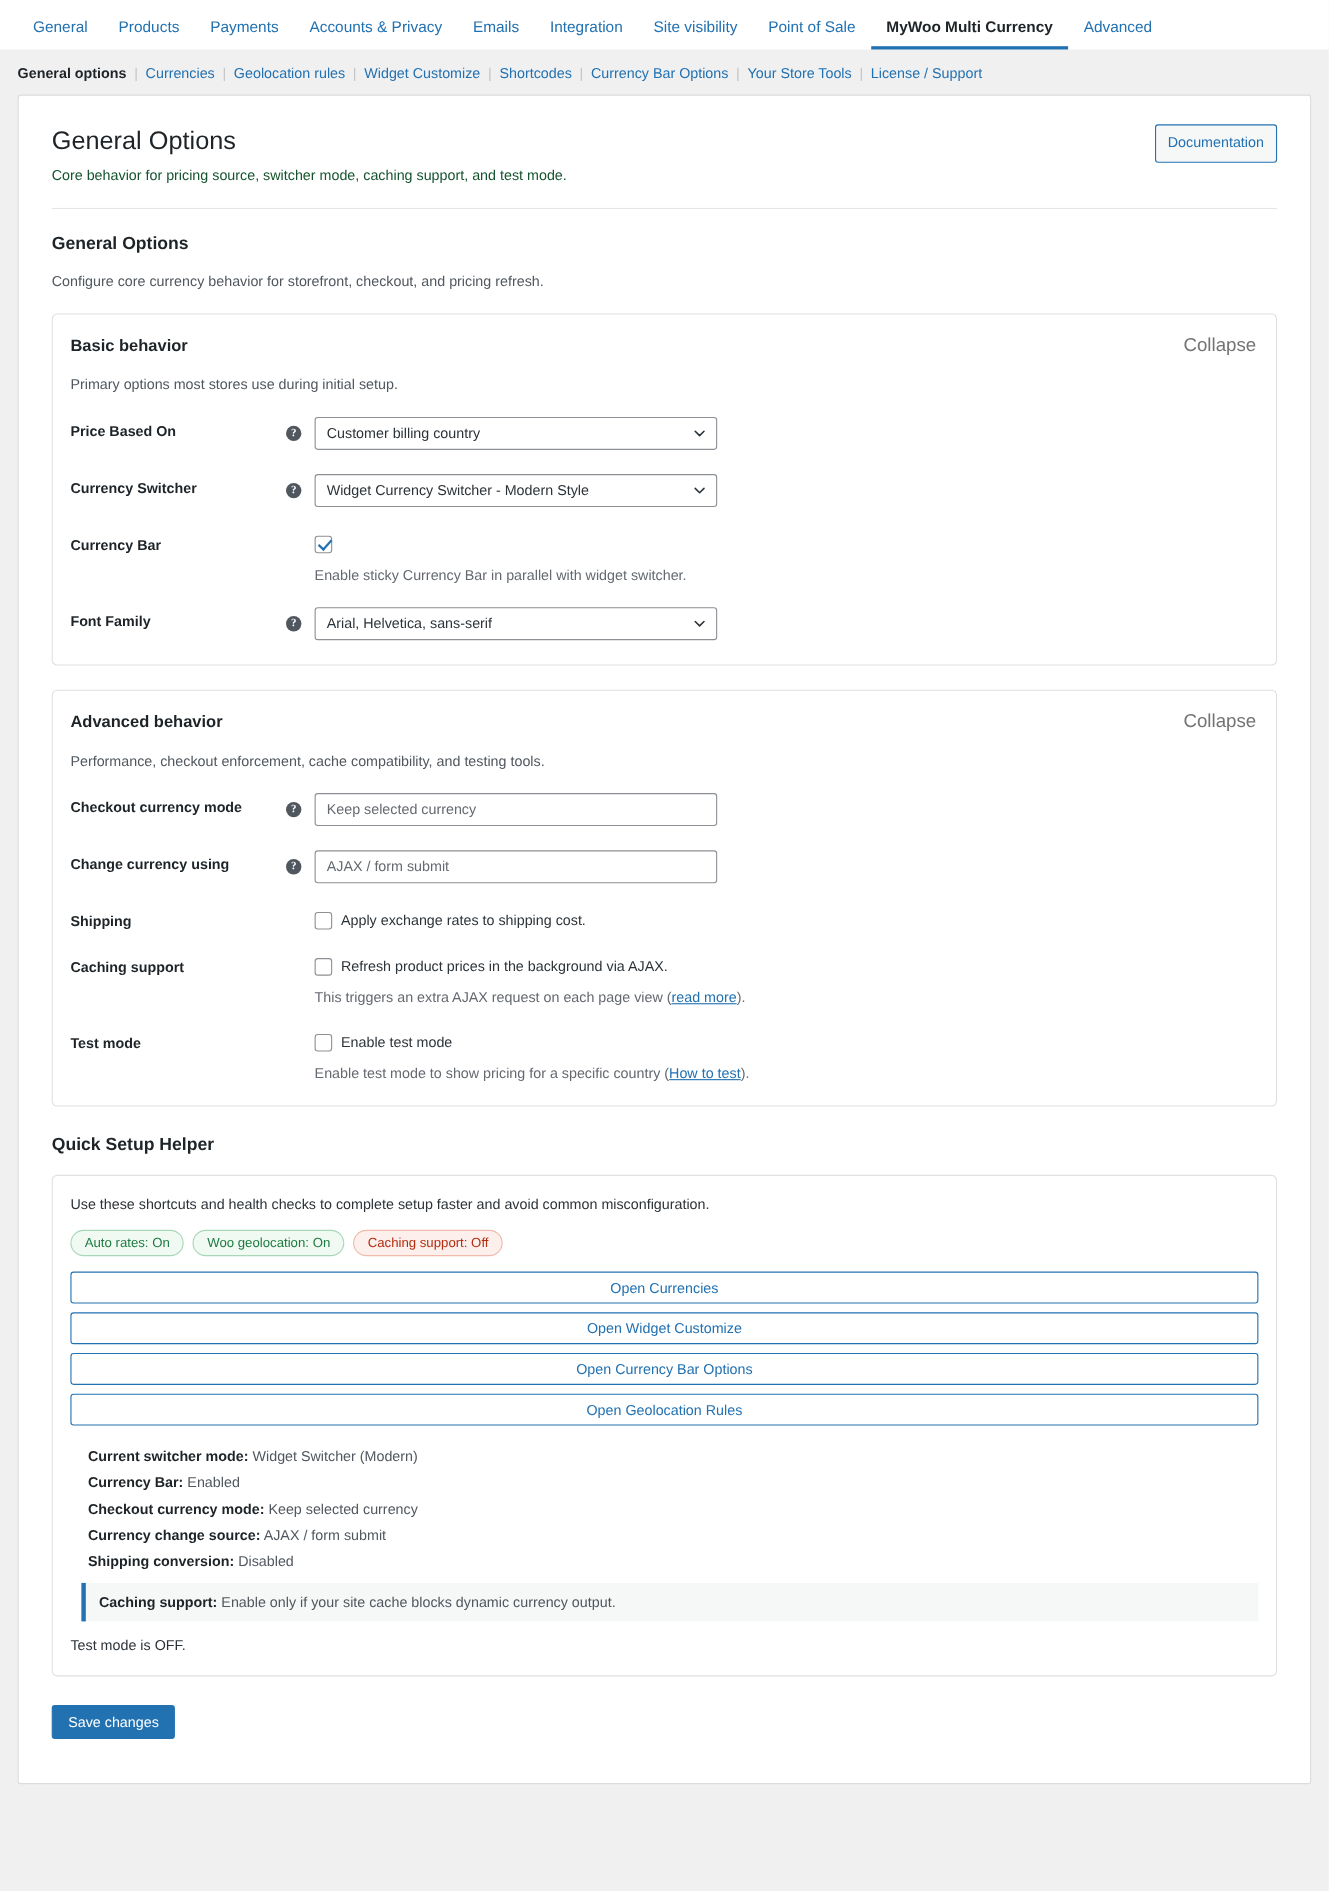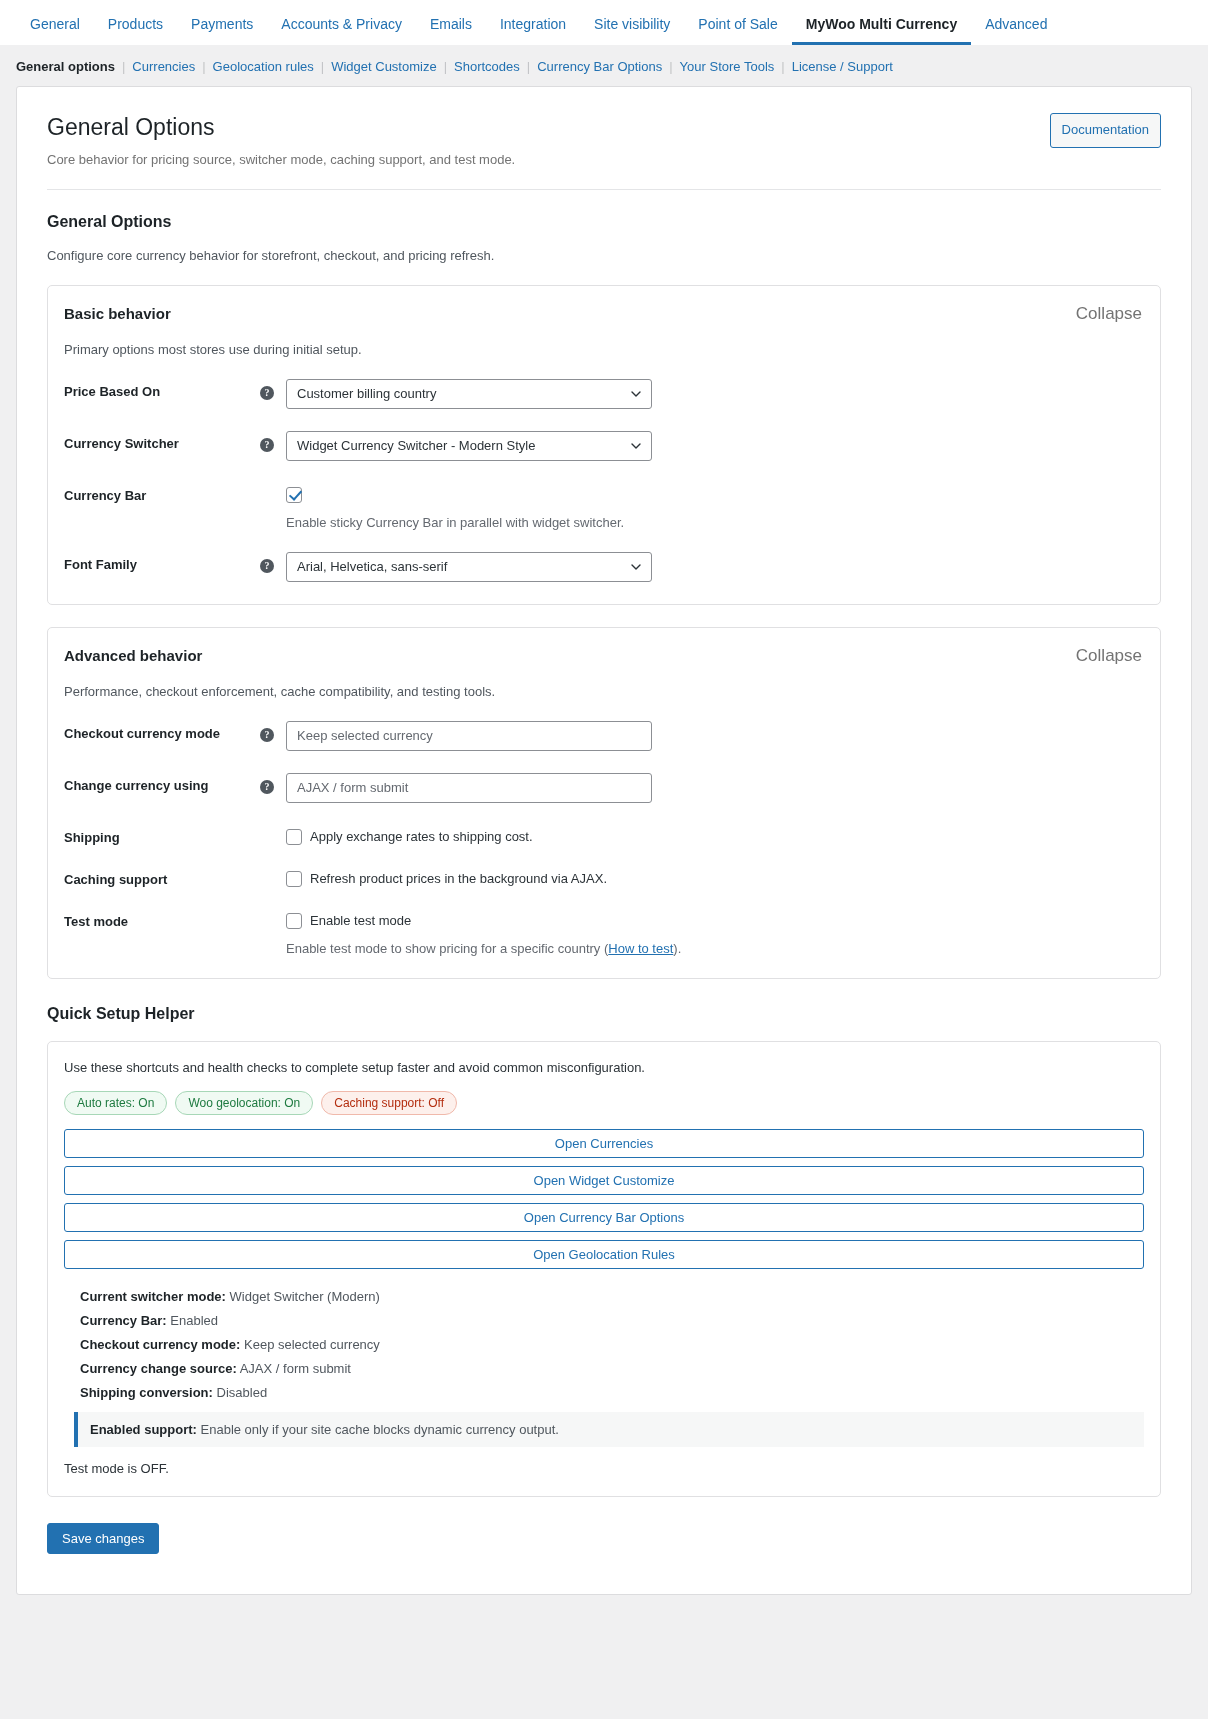--- a/index.html
+++ b/index.html
@@ -80,21 +80,21 @@
   h1.page-title {
     font-size: 23px;
     font-weight: 400;
     margin: 0 0 0 0;
     padding: 0;
     line-height: 1.3;
     color: #1d2327;
   }
   .page-sub {
     font-size: 13px;
-    color: #737373;
+    color: #14532d;
     margin: 9px 0 0 0;
   }
   .doc-btn {
     background: #f6f7f7;
     border: 1px solid #2271b1;
     color: #2271b1;
     border-radius: 3px;
     font-size: 13px;
     padding: 6px 11px;
     cursor: pointer;
@@ -521,20 +521,23 @@
       </div>
     </div>
 
     <div class="frow">
       <div class="flabel">Caching support</div>
       <div class="fhelp"></div>
       <div class="fctrl">
         <div class="cb-line">
           <span class="cbox"></span>
           <span class="cb-text">Refresh product prices in the background via AJAX.</span>
+        </div>
+        <div class="sub-note">
+          <span>This triggers an extra AJAX request on each page view (</span><a class="inline-link">read more</a><span>).</span>
         </div>
       </div>
     </div>
 
     <div class="frow">
       <div class="flabel">Test mode</div>
       <div class="fhelp"></div>
       <div class="fctrl">
         <div class="cb-line">
           <span class="cbox"></span>
@@ -583,21 +586,21 @@
         <b>Currency change source:</b>
         <span>AJAX / form submit</span>
       </li>
       <li>
         <b>Shipping conversion:</b>
         <span>Disabled</span>
       </li>
     </ul>
 
     <div class="callout">
-      <b>Enabled support:</b>
+      <b>Caching support:</b>
       <span>Enable only if your site cache blocks dynamic currency output.</span>
     </div>
 
     <p class="test-line">Test mode is OFF.</p>
   </section>
 
   <button class="save-btn">Save changes</button>
 
 </main>
 

